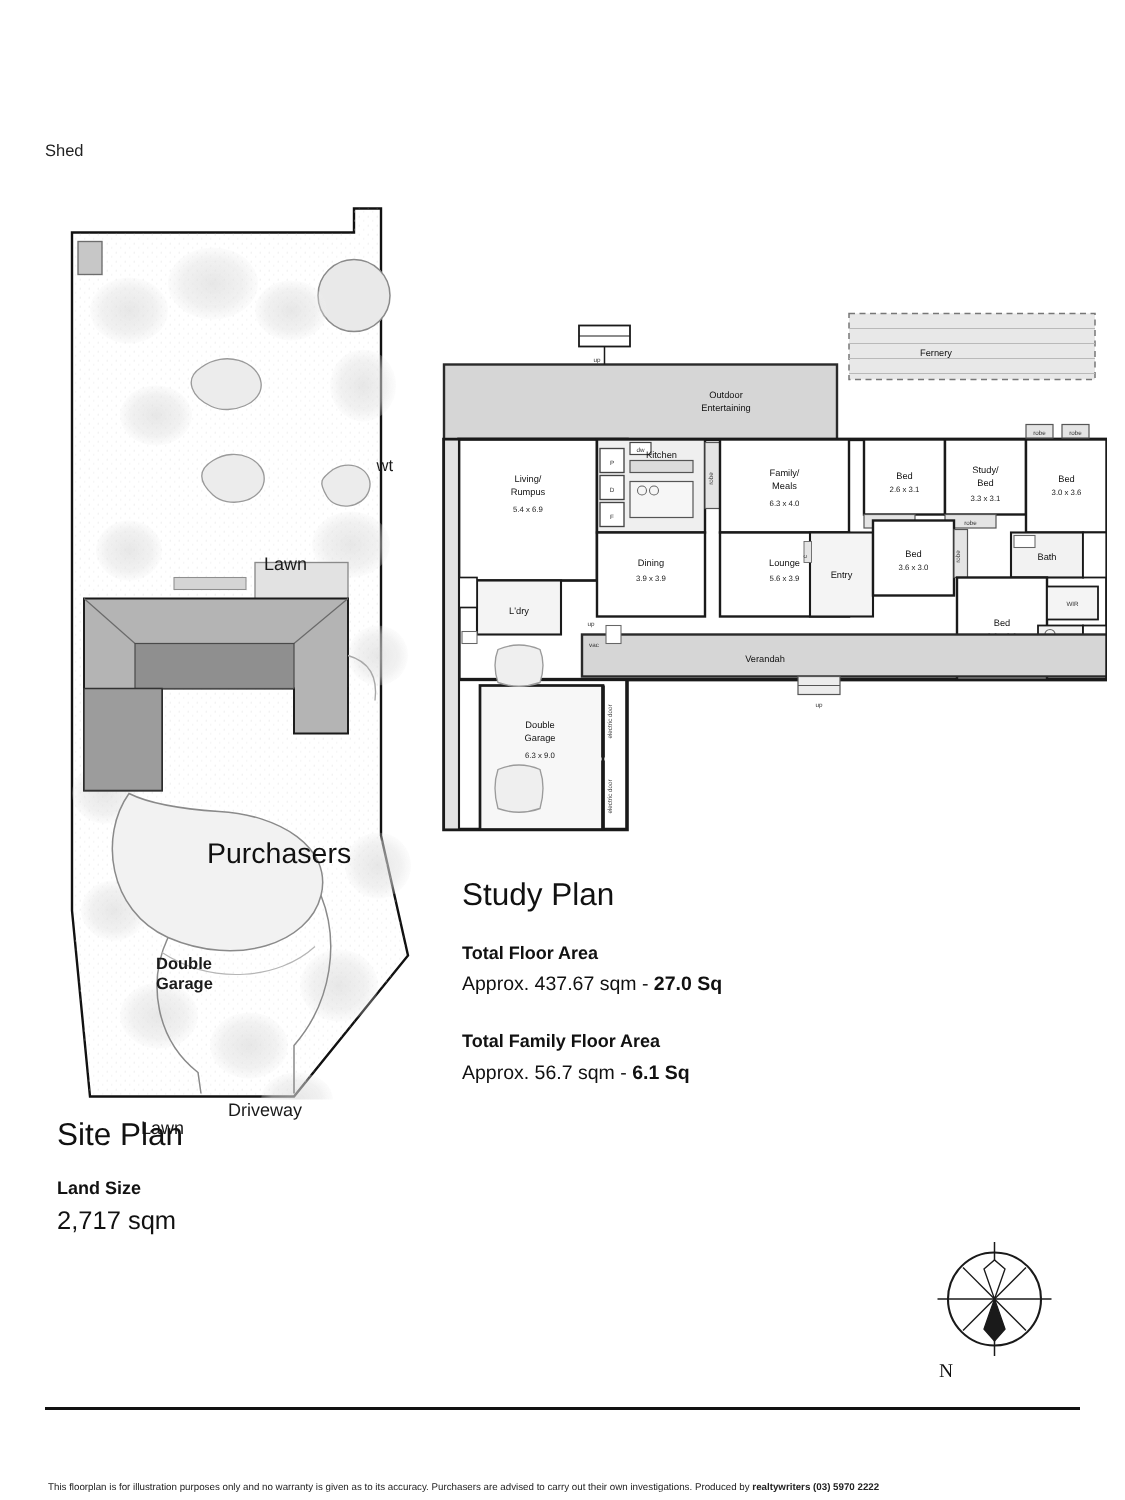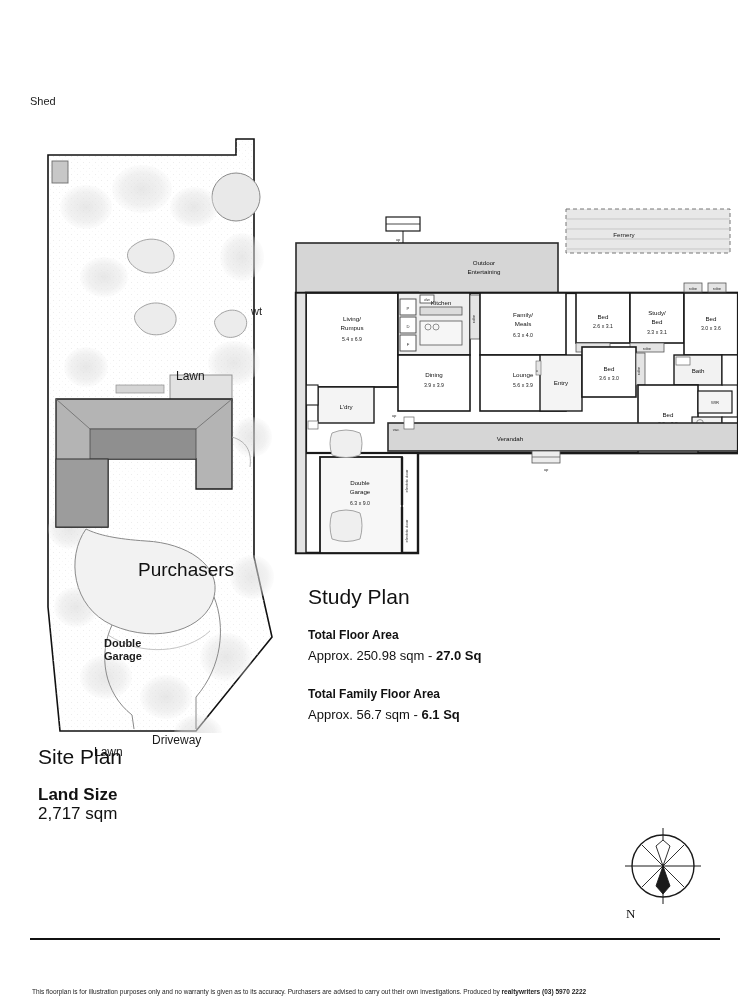--- a/index.html
+++ b/index.html
@@ -52,21 +52,21 @@
     left: 58px; top: 500px;
     font-size: 11px; font-weight: bold; line-height: 1.15;
   }
 
   .site-title {
     position: absolute; left: 38px; top: 745px;
     font-size: 21px; color: #111;
   }
   .site-landsize-h {
     position: absolute; left: 38px; top: 785px;
-    font-size: 17px; font-weight: bold;
+    font-size: 12px; font-weight: bold;
   }
   .site-landsize-v {
     position: absolute; left: 38px; top: 804px;
     font-size: 17px;
   }
 
   
   .floorplan-wrap {
     position: absolute;
     left: 288px; top: 195px;
@@ -373,21 +373,21 @@
       <text class="ts" x="120" y="336" transform="rotate(-90 120 336)">electric door</text>
 
       <rect x="8" y="98" width="10" height="260" fill="#e3e3e3" stroke="#1a1a1a" stroke-width="1.4"></rect>
 
       <line x1="450" y1="98" x2="450" y2="258" stroke="#1a1a1a" stroke-width="2.2"></line>
     </svg>
   </div>
 
   <div class="fp-title">Study Plan</div>
   <div class="fp-h1">Total Floor Area</div>
-  <div class="fp-v1"><span>Approx. 250.98 sqm - </span><span class="bold">27.0 Sq</span></div>
+  <div class="fp-v1"><span>Approx. 437.67 sqm - </span><span class="bold">27.0 Sq</span></div>
   <div class="fp-h2">Total Family Floor Area</div>
   <div class="fp-v2"><span>Approx. 56.7 sqm - </span><span class="bold">6.1 Sq</span></div>
 
   <div class="compass">
     <svg width="90" height="80" viewBox="0 0 90 80" xmlns="http://www.w3.org/2000/svg">
       <circle cx="45" cy="40" r="31" fill="none" stroke="#1a1a1a" stroke-width="1.4"></circle>
       <line x1="45" y1="2" x2="45" y2="78" stroke="#1a1a1a" stroke-width="1"></line>
       <line x1="7" y1="40" x2="83" y2="40" stroke="#1a1a1a" stroke-width="1"></line>
       <line x1="24" y1="19" x2="66" y2="61" stroke="#1a1a1a" stroke-width="0.9"></line>
       <line x1="66" y1="19" x2="24" y2="61" stroke="#1a1a1a" stroke-width="0.9"></line>

